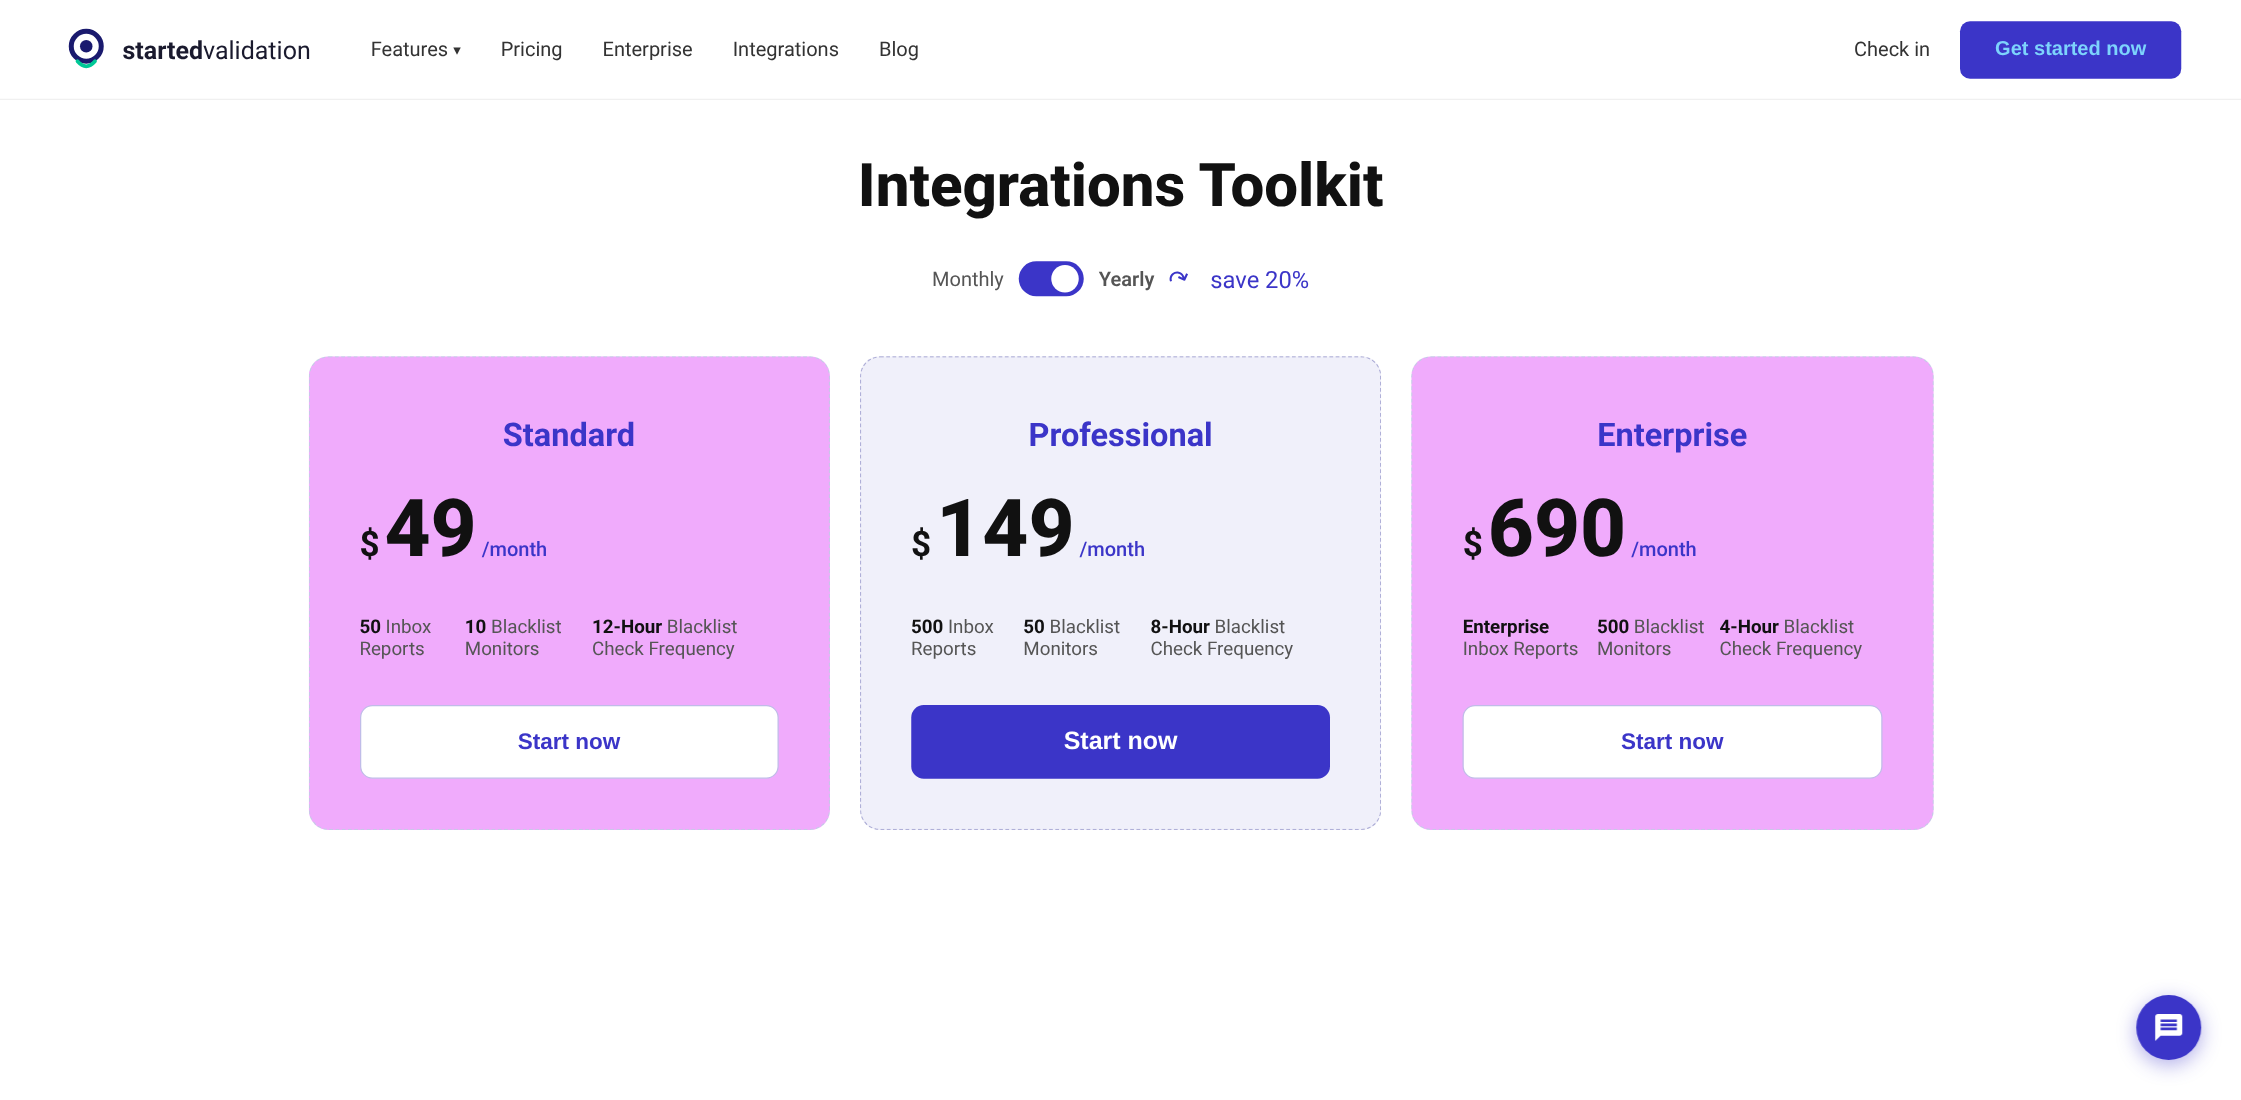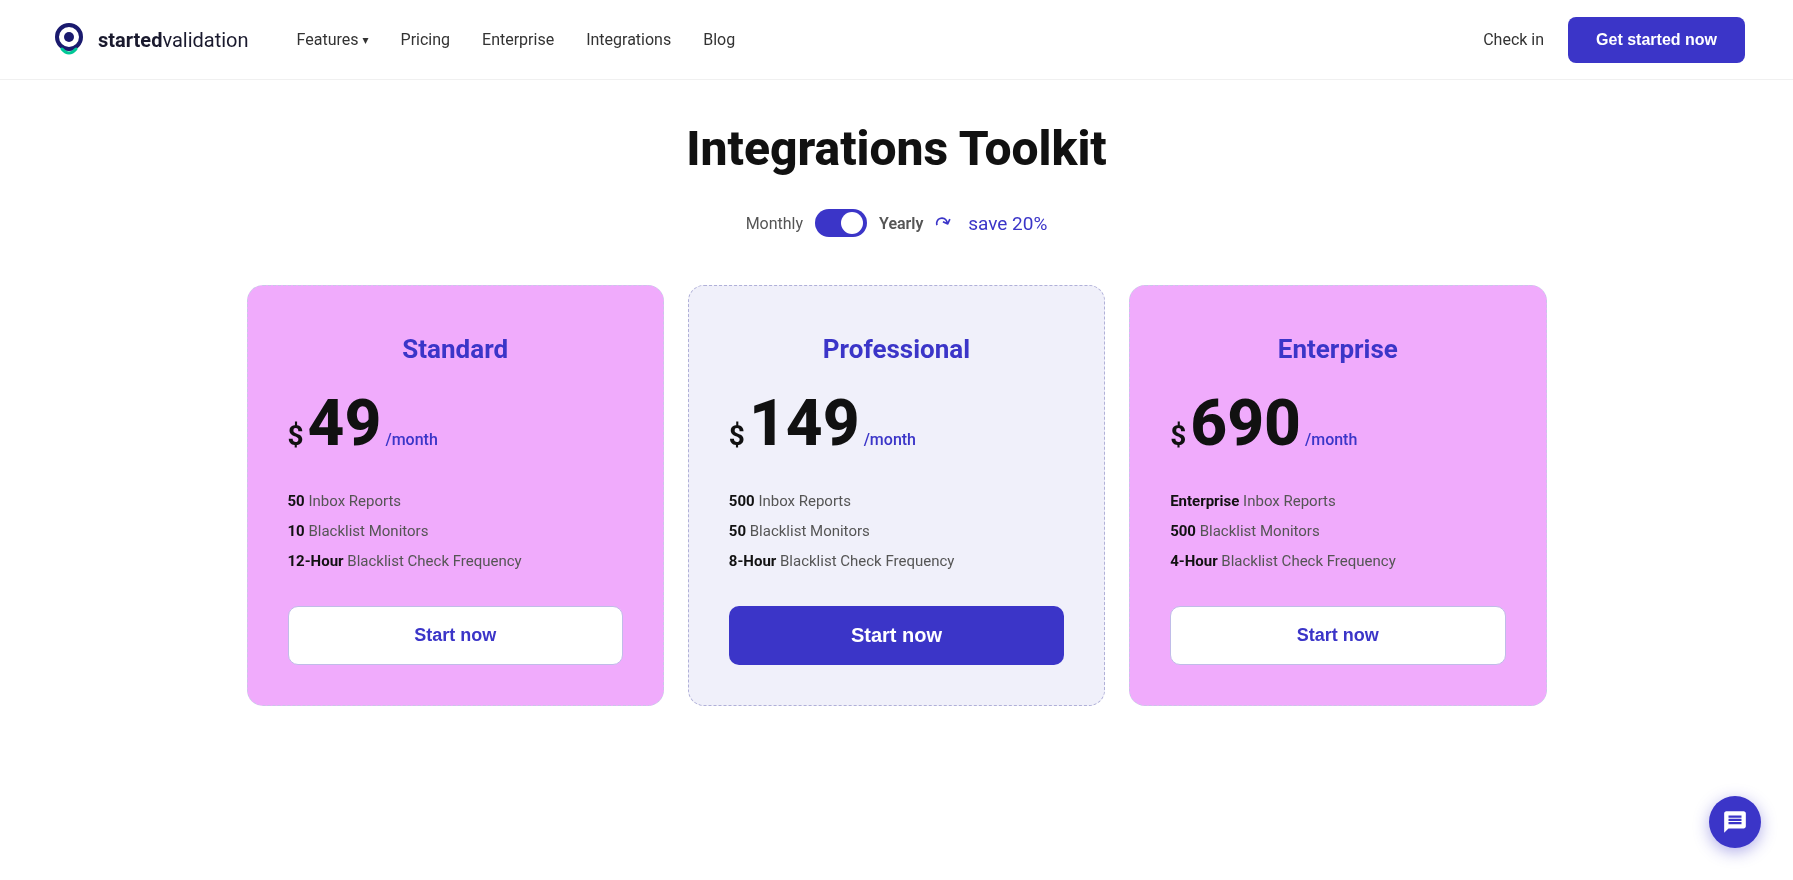--- a/index.html
+++ b/index.html
@@ -63,21 +63,21 @@
       align-items: center;
       gap: 24px;
     }
     .sign-in-link {
       text-decoration: none;
       color: #333;
       font-size: 16px;
     }
     .get-started-btn {
       background: #3b35c8;
-      color: #ffffff;
+      color: #7dd3fc;
       border: none;
       border-radius: 8px;
       padding: 14px 28px;
       font-size: 16px;
       font-weight: 600;
       cursor: pointer;
     }
 
     
     .main {
@@ -195,21 +195,21 @@
     .price-per {
       font-size: 16px;
       color: #3b35c8;
       font-weight: 500;
     }
 
     .features-list {
       list-style: none;
       margin-bottom: 36px;
       display: flex;
-      flex-direction: column;
+      flex-direction: row;
       gap: 12px;
     }
     .features-list li {
       font-size: 15px;
       color: #555;
     }
     .features-list li strong {
       color: #111;
       font-weight: 700;
     }

